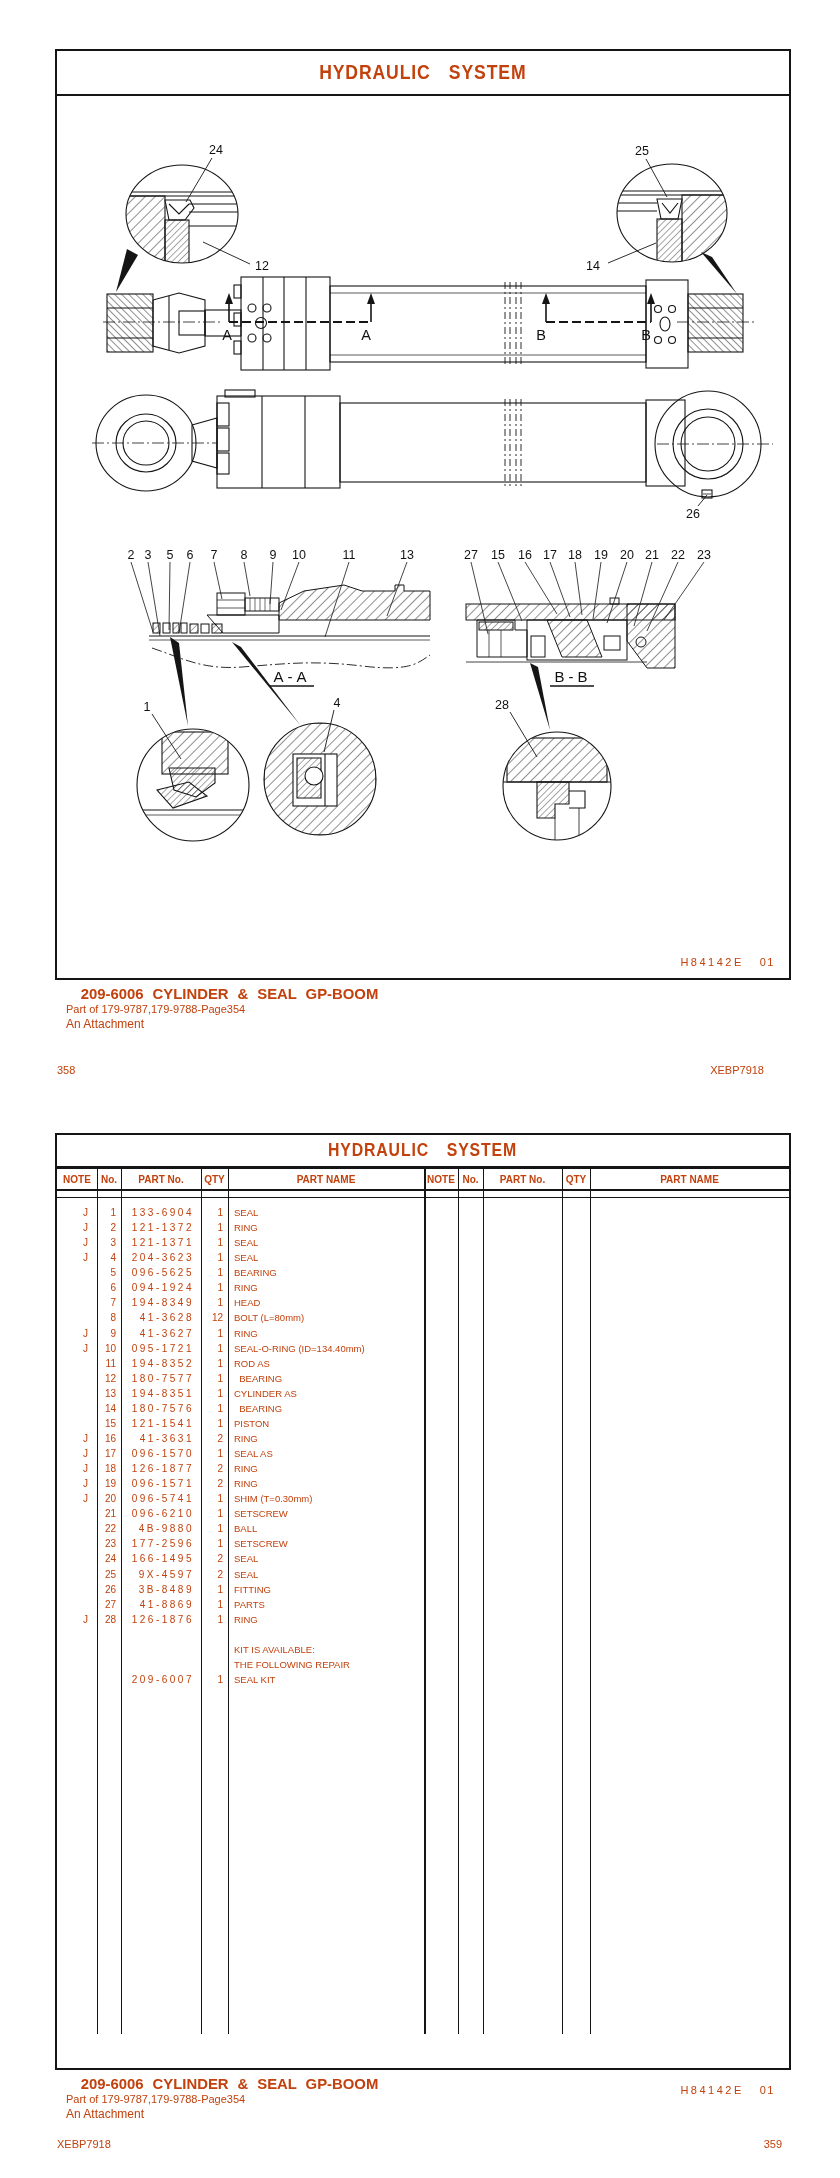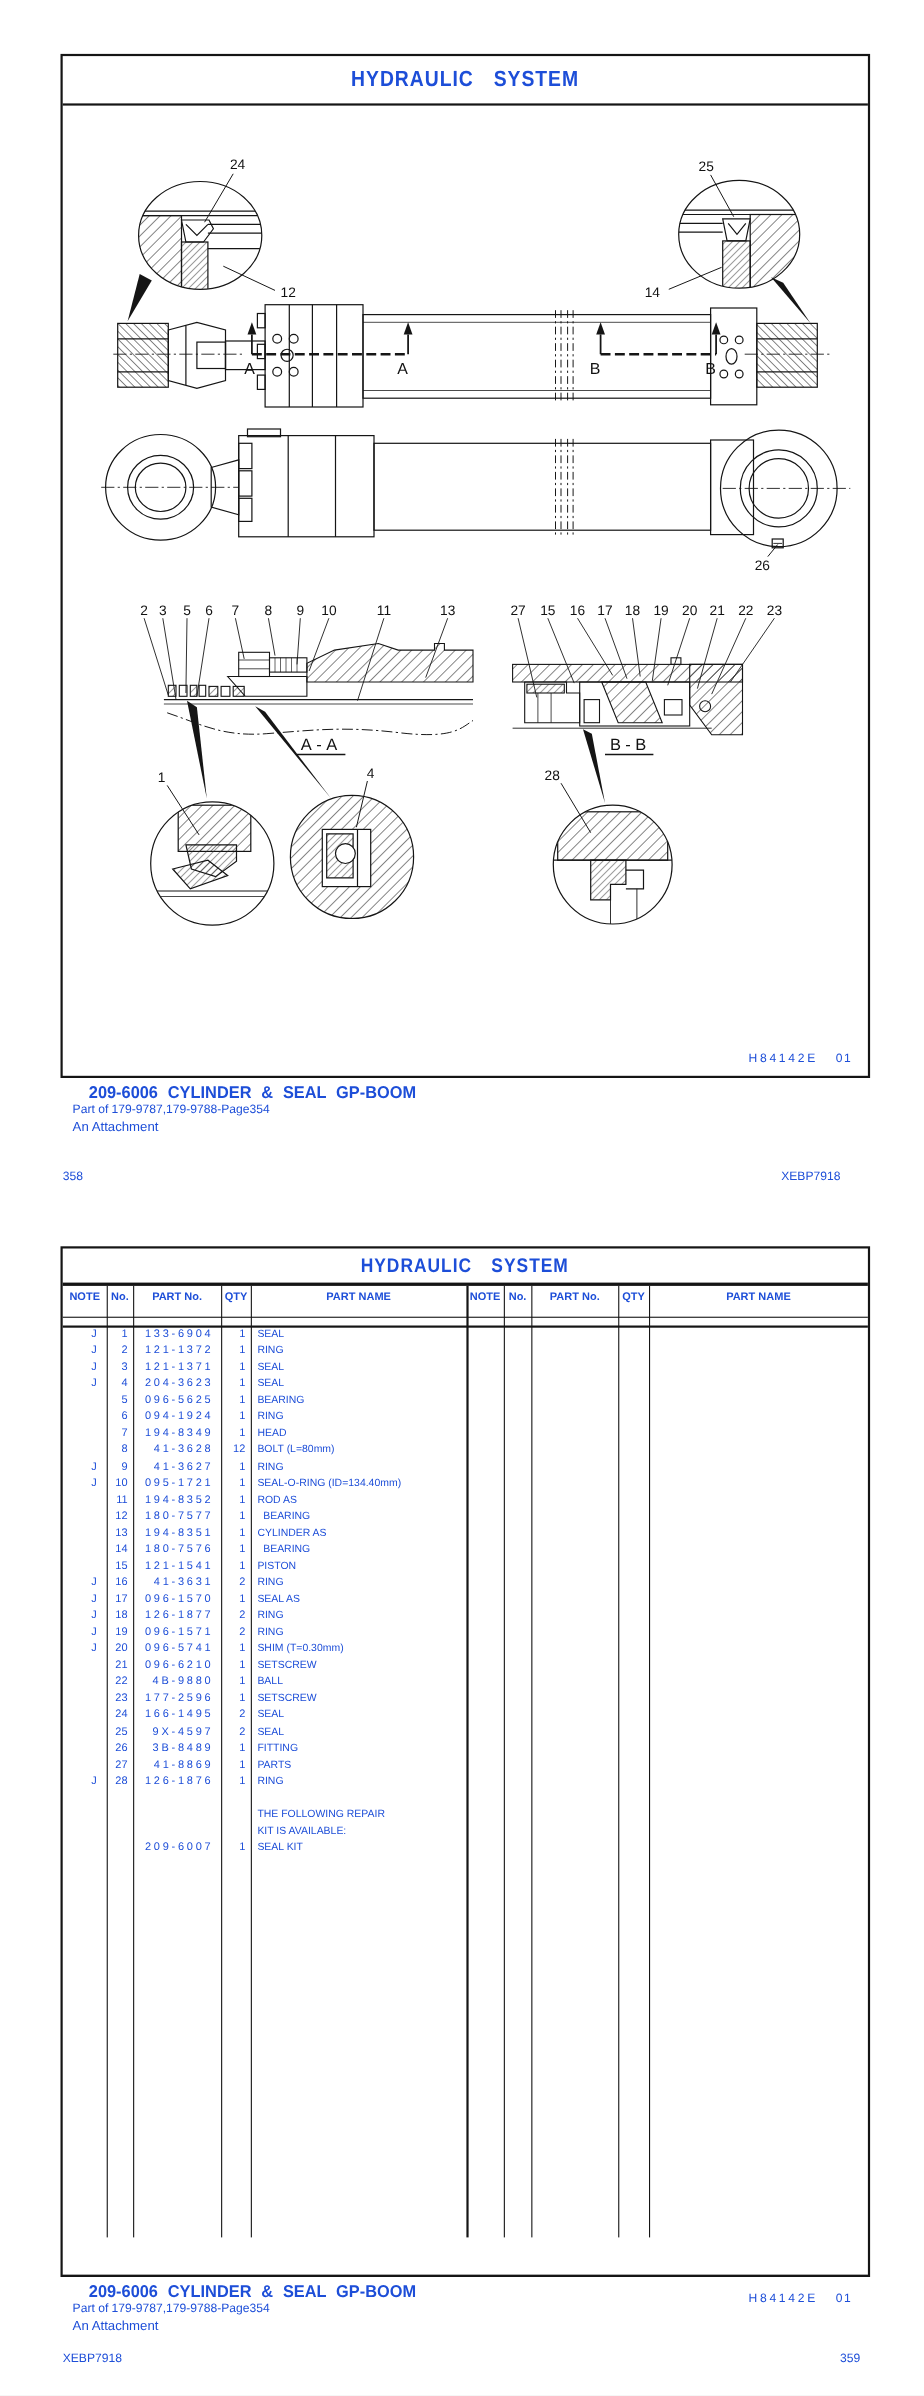--- a/index.html
+++ b/index.html
@@ -1,17 +1,17 @@
 <!DOCTYPE html>
 <html><head>
 <meta charset="utf-8">
 <style>
   html,body{margin:0;padding:0;background:#e8e8e8;}
   .sheet{position:relative;width:840px;height:2178px;background:#ffffff;
-         font-family:"Liberation Sans",sans-serif;color:#1d4ed8;overflow:hidden;}
+         font-family:"Liberation Sans",sans-serif;color:#c2410c;overflow:hidden;}
   .frame{position:absolute;left:55px;width:736px;border:2px solid #151515;box-sizing:border-box;background:#fff;}
   .frame1{top:49px;height:931px;}
   .frame2{top:1133px;height:937px;}
   .titlebar{display:flex;align-items:center;justify-content:center;border-bottom:2px solid #151515;box-sizing:border-box;}
   .titlebar1{height:45px;}
   .titlebar2{height:34px;border-bottom-width:3px;}
   .page-title{font-weight:bold;font-size:20px;letter-spacing:1px;word-spacing:14px;transform:scaleX(.88);white-space:nowrap;}
   .titlebar2 .page-title{font-size:18px;}
   svg.diagram{position:absolute;left:0;top:45px;}
   .ref-label{position:absolute;right:14px;bottom:10px;font-size:11px;letter-spacing:2.5px;white-space:nowrap;}
@@ -20,21 +20,21 @@
   .caption1{top:984px;}
   .caption2{top:2074px;}
   .cap-title{font-weight:bold;font-size:15.5px;word-spacing:5px;transform:scaleX(.96);}
   .cap-sub{font-size:11px;}
   .cap-note{font-size:12px;}
   .pgfoot{position:absolute;font-size:11px;}
   
   .tgrid{position:absolute;left:0;right:0;top:34px;height:865px;}
   .vline{position:absolute;top:0;bottom:0;width:1px;background:#151515;}
   .vline.mid{width:2px;}
-  .thead{position:absolute;left:0;right:0;top:0;height:38px;border-bottom:2px solid #151515;box-sizing:border-box;padding-left:44px;}
+  .thead{position:absolute;left:0;right:0;top:0;height:22px;border-bottom:2px solid #151515;box-sizing:border-box;padding-left:44px;}
   .th{position:absolute;top:0;height:22px;line-height:22px;text-align:center;font-size:10px;font-weight:bold;transform:none;}
   .rule2{position:absolute;left:0;right:0;top:28px;height:1px;background:#151515;}
   .rows{position:absolute;left:0;right:0;top:30px;padding-top:6px;}
   .kitblock{margin-top:15px;}
   .prow{position:relative;height:15.07px;line-height:15px;font-size:10px;}
   .c{position:absolute;top:0;box-sizing:border-box;white-space:pre;}
   .c-note{left:0;width:40px;text-align:right;padding-right:9px;}
   .c-no{left:40px;width:24px;text-align:right;padding-right:5px;}
   .c-part{left:64px;width:80px;text-align:right;padding-right:7px;letter-spacing:2.5px;}
   .c-qty{left:144px;width:27px;text-align:right;padding-right:5px;}
@@ -622,29 +622,29 @@
             <span class="c c-name">RING</span>
           </div>
         </div>
       <div class="rows kitblock" style="top:452px;">
 
           <div class="prow">
             <span class="c c-note"></span>
             <span class="c c-no"></span>
             <span class="c c-part"></span>
             <span class="c c-qty"></span>
-            <span class="c c-name">THE FOLLOWING REPAIR</span>
+            <span class="c c-name">KIT IS AVAILABLE:</span>
           </div>
 
           <div class="prow">
             <span class="c c-note"></span>
             <span class="c c-no"></span>
             <span class="c c-part"></span>
             <span class="c c-qty"></span>
-            <span class="c c-name">KIT IS AVAILABLE:</span>
+            <span class="c c-name">THE FOLLOWING REPAIR</span>
           </div>
 
           <div class="prow">
             <span class="c c-note"></span>
             <span class="c c-no"></span>
             <span class="c c-part">209-6007</span>
             <span class="c c-qty">1</span>
             <span class="c c-name">SEAL KIT</span>
           </div>
 

